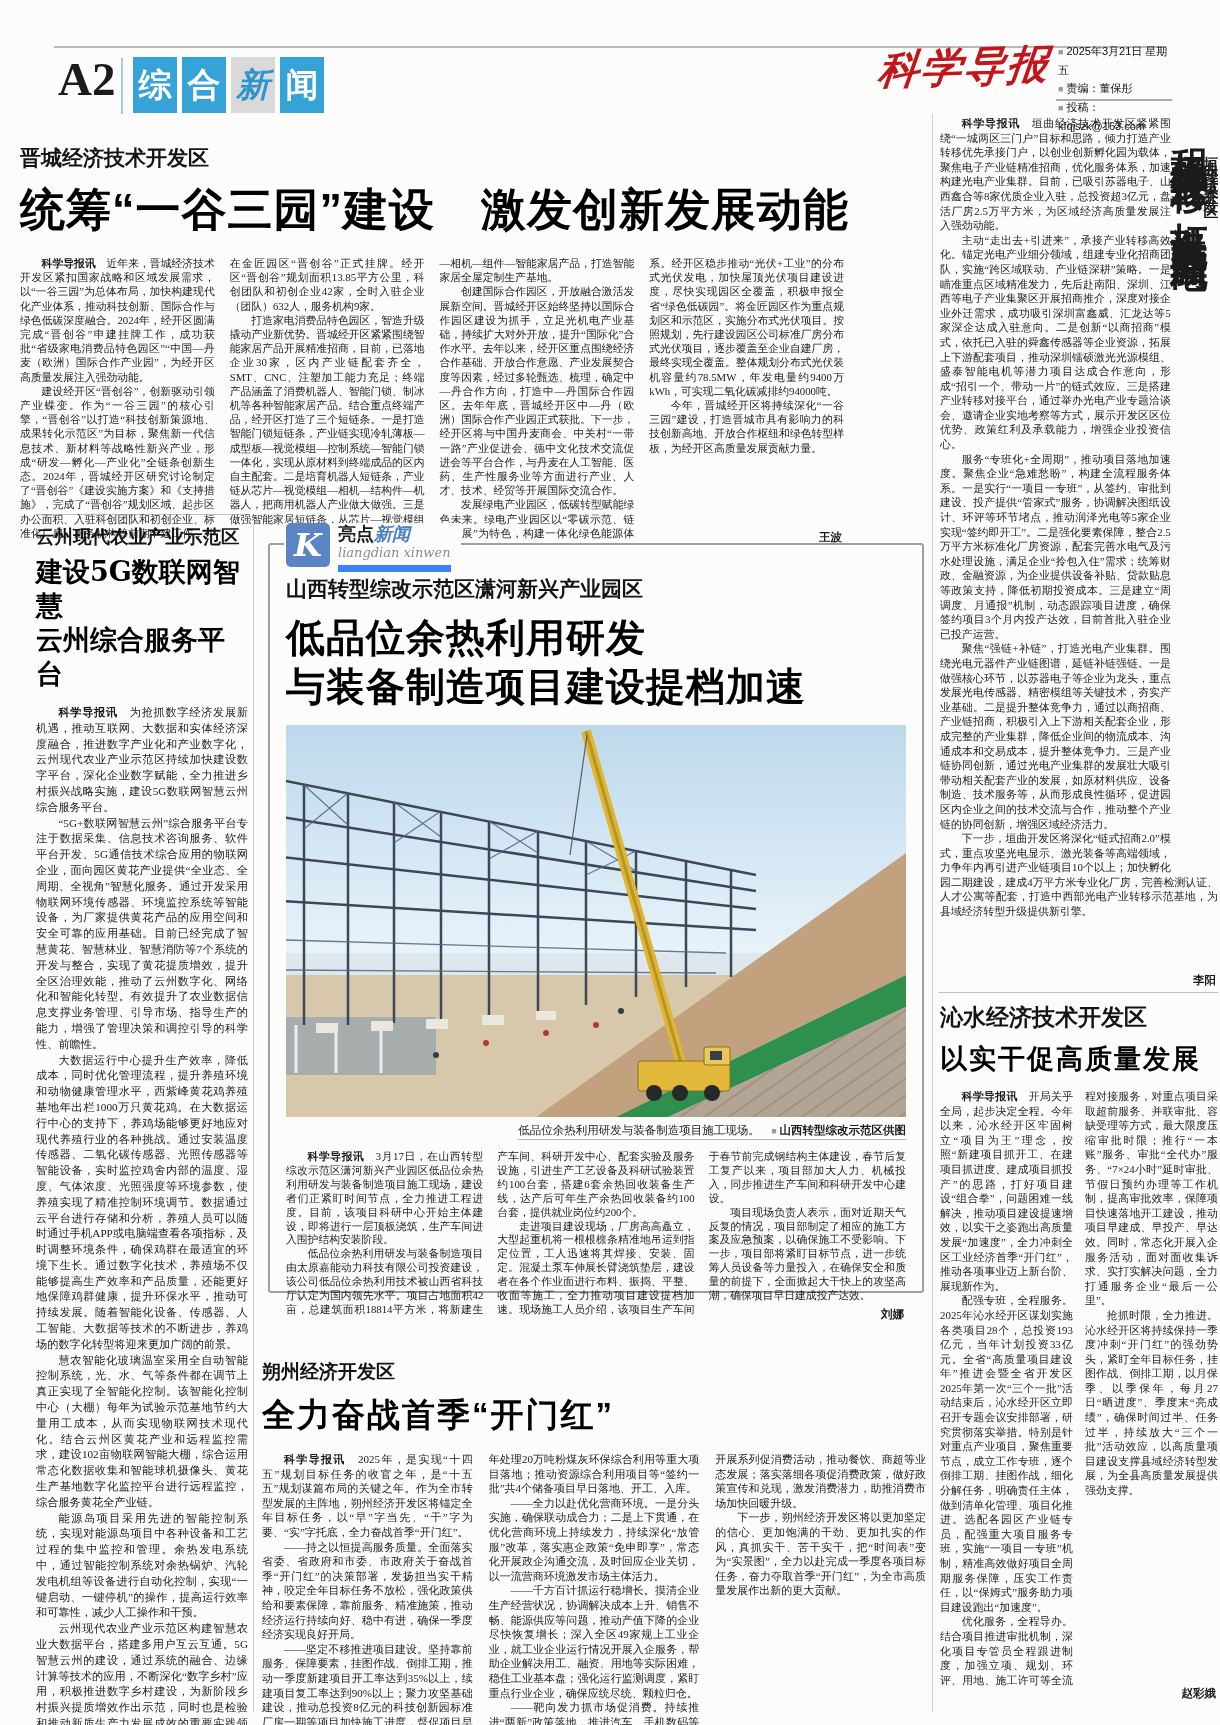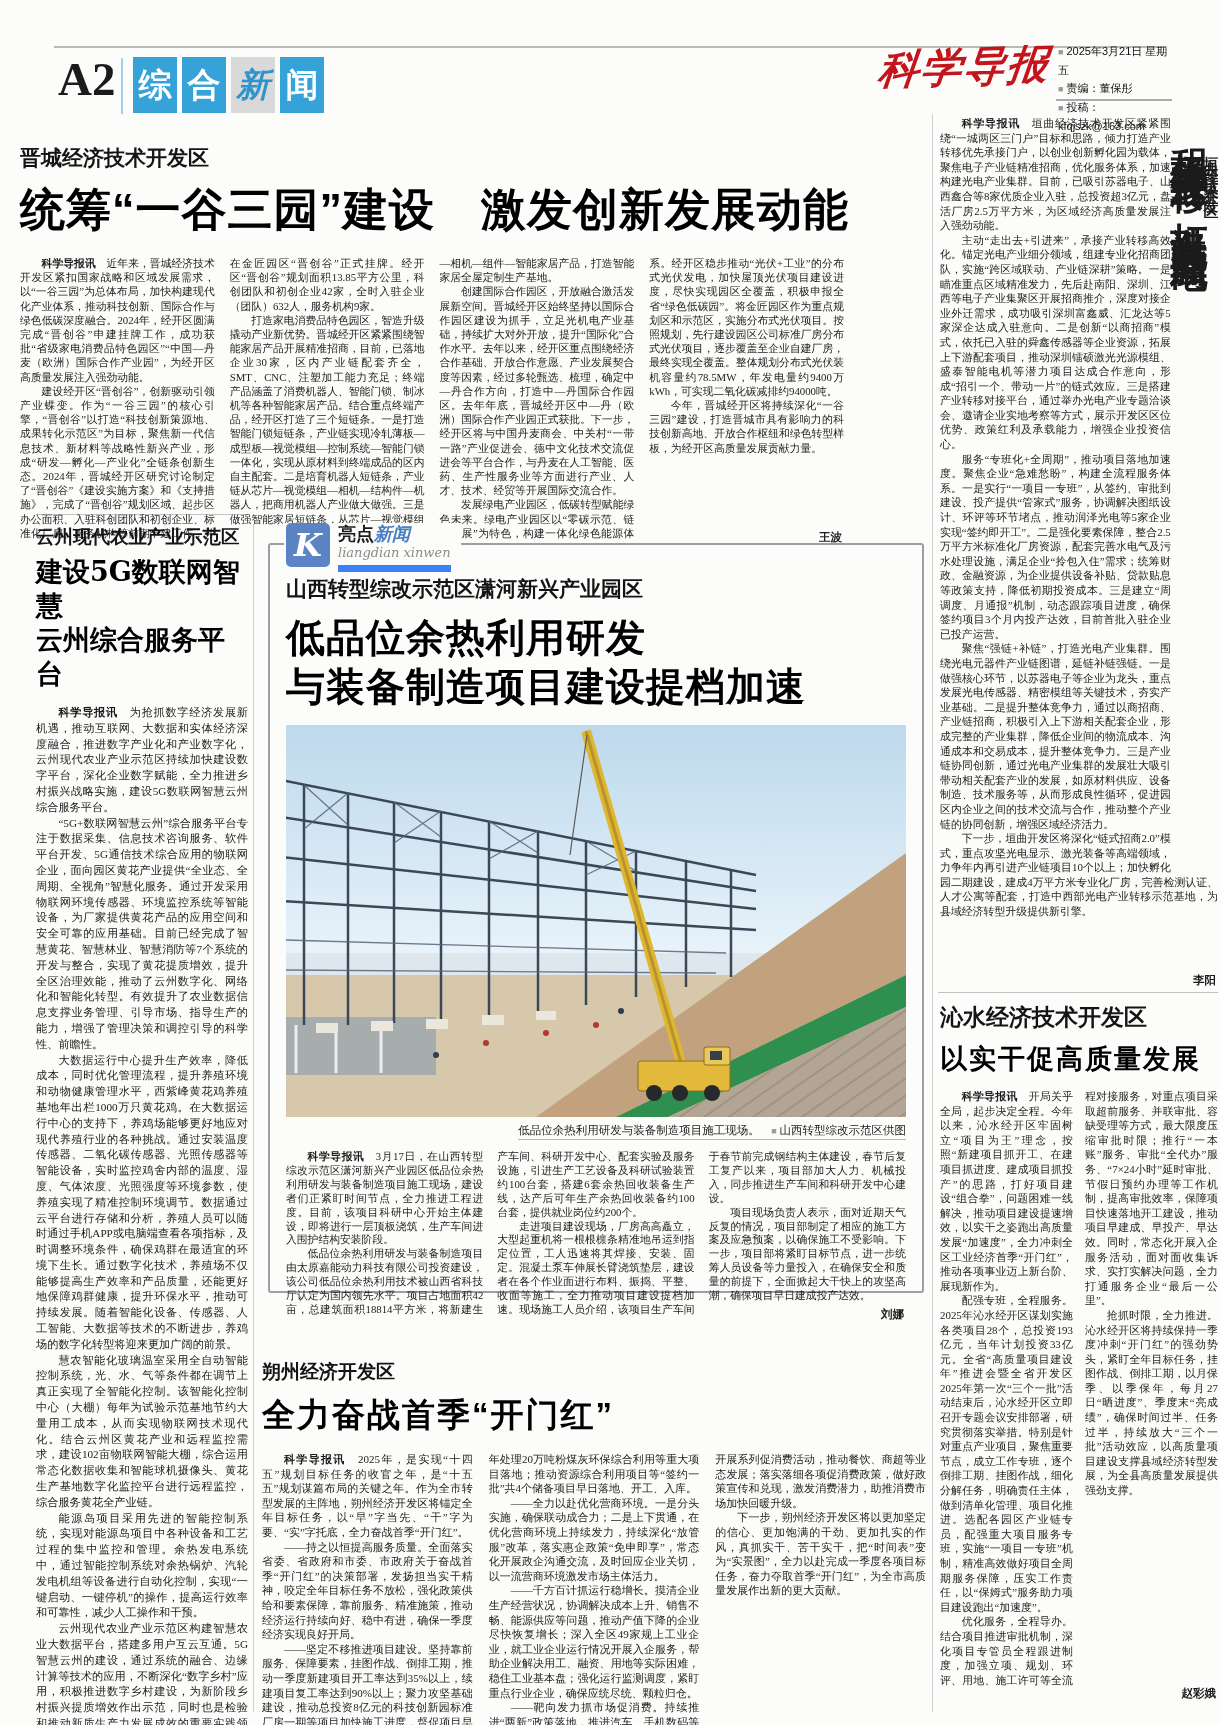--- a/index.html
+++ b/index.html
@@ -67,21 +67,21 @@
   #badge .btxt{margin-left:8px;}
   #badge .bt1{font:700 18px/22px "Liberation Sans","DejaVu Sans",sans-serif;}
   #badge .bt1 .blue{color:#4a7fc1;font-style:italic;text-align:center;}
   #badge .bt2{font:italic 13px/16px "DejaVu Serif",serif;color:#8b8b8b;
        border-bottom:7px solid #3b82f6;padding-bottom:4px;}
   #feature-box .kicker{font-size:21px;font-weight:700;}
   #feature-box .headline{font-size:39px;line-height:49px;margin-top:10px;letter-spacing:1px;}
   #photo{margin-top:14px;width:620px;height:392px;display:block;}
   .caption{ text-align:right;margin-top:6px;font-size:11.5px;}
   .caption .cap-inner{border-bottom:1px solid #b5b5b5;padding-bottom:3px;}
-  .caption .credit{font-family:"Liberation Sans","DejaVu Sans",sans-serif;font-weight:400;}
+  .caption .credit{font-family:"Liberation Sans","DejaVu Sans",sans-serif;font-weight:700;}
   .caption .sq{color:#9a9a9a;font-size:9px;}
   #feature-box .body-txt{margin-top:12px;column-count:3;column-gap:14px;column-fill:auto;
       height:172px;overflow:hidden;position:relative;font-size:10.8px;line-height:13.9px;}
 
   
   #a-shuozhou{left:262px;top:1312px;width:664px;}
   #a-shuozhou .kicker{font-size:19px;margin-top:47px;}
   #a-shuozhou .headline{font-size:33px;margin-top:8px;letter-spacing:2px;}
   #a-shuozhou .body-txt{margin-top:14px;column-count:3;column-gap:16px;column-fill:auto;
       height:300px;overflow:hidden;position:relative;font-size:11px;line-height:14.6px;}

